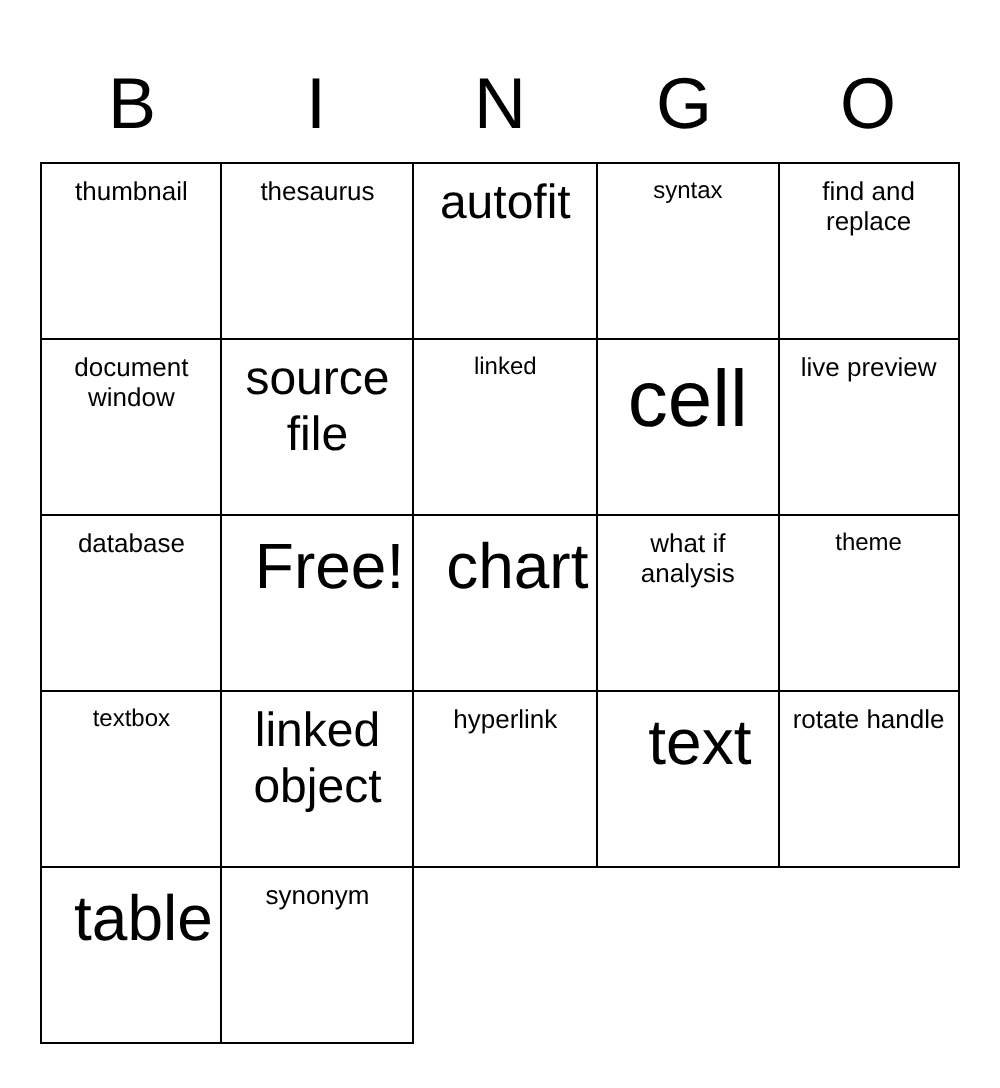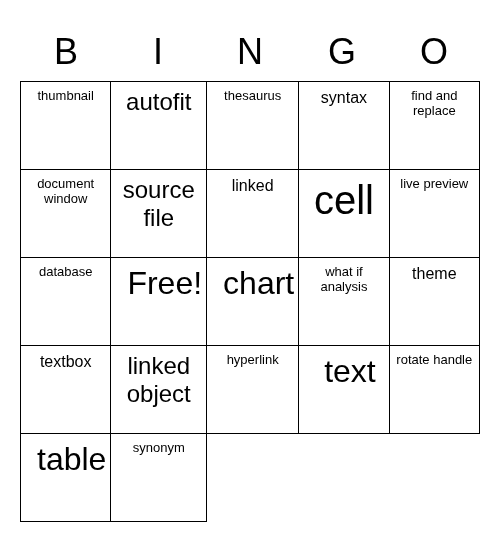--- a/index.html
+++ b/index.html
@@ -58,21 +58,21 @@
     .bingo-cell span {
       display: block;
       line-height: 1.2;
     }
 
     .size-small {
       font-size: 13px;
     }
 
     .size-medium {
-      font-size: 16px;
+      font-size: 12px;
     }
 
     .size-large {
       font-size: 24px;
     }
 
     .size-xlarge {
       font-size: 32px;
       margin-left: 12px;
     }
@@ -90,24 +90,24 @@
     <div class="bingo-header-cell">I</div>
     <div class="bingo-header-cell">N</div>
     <div class="bingo-header-cell">G</div>
     <div class="bingo-header-cell">O</div>
   </div>
   <div class="bingo-grid" id="bingo-grid">
   <div class="bingo-cell">
         <span class="size-small">thumbnail</span>
       </div>
       <div class="bingo-cell">
-        <span class="size-large">autofit</span>
+        <span class="size-small">thesaurus</span>
       </div>
       <div class="bingo-cell">
-        <span class="size-small">thesaurus</span>
+        <span class="size-large">autofit</span>
       </div>
       <div class="bingo-cell">
         <span class="size-medium">syntax</span>
       </div>
       <div class="bingo-cell">
         <span class="size-small">find and replace</span>
       </div>
       <div class="bingo-cell">
         <span class="size-small">document window</span>
       </div>

